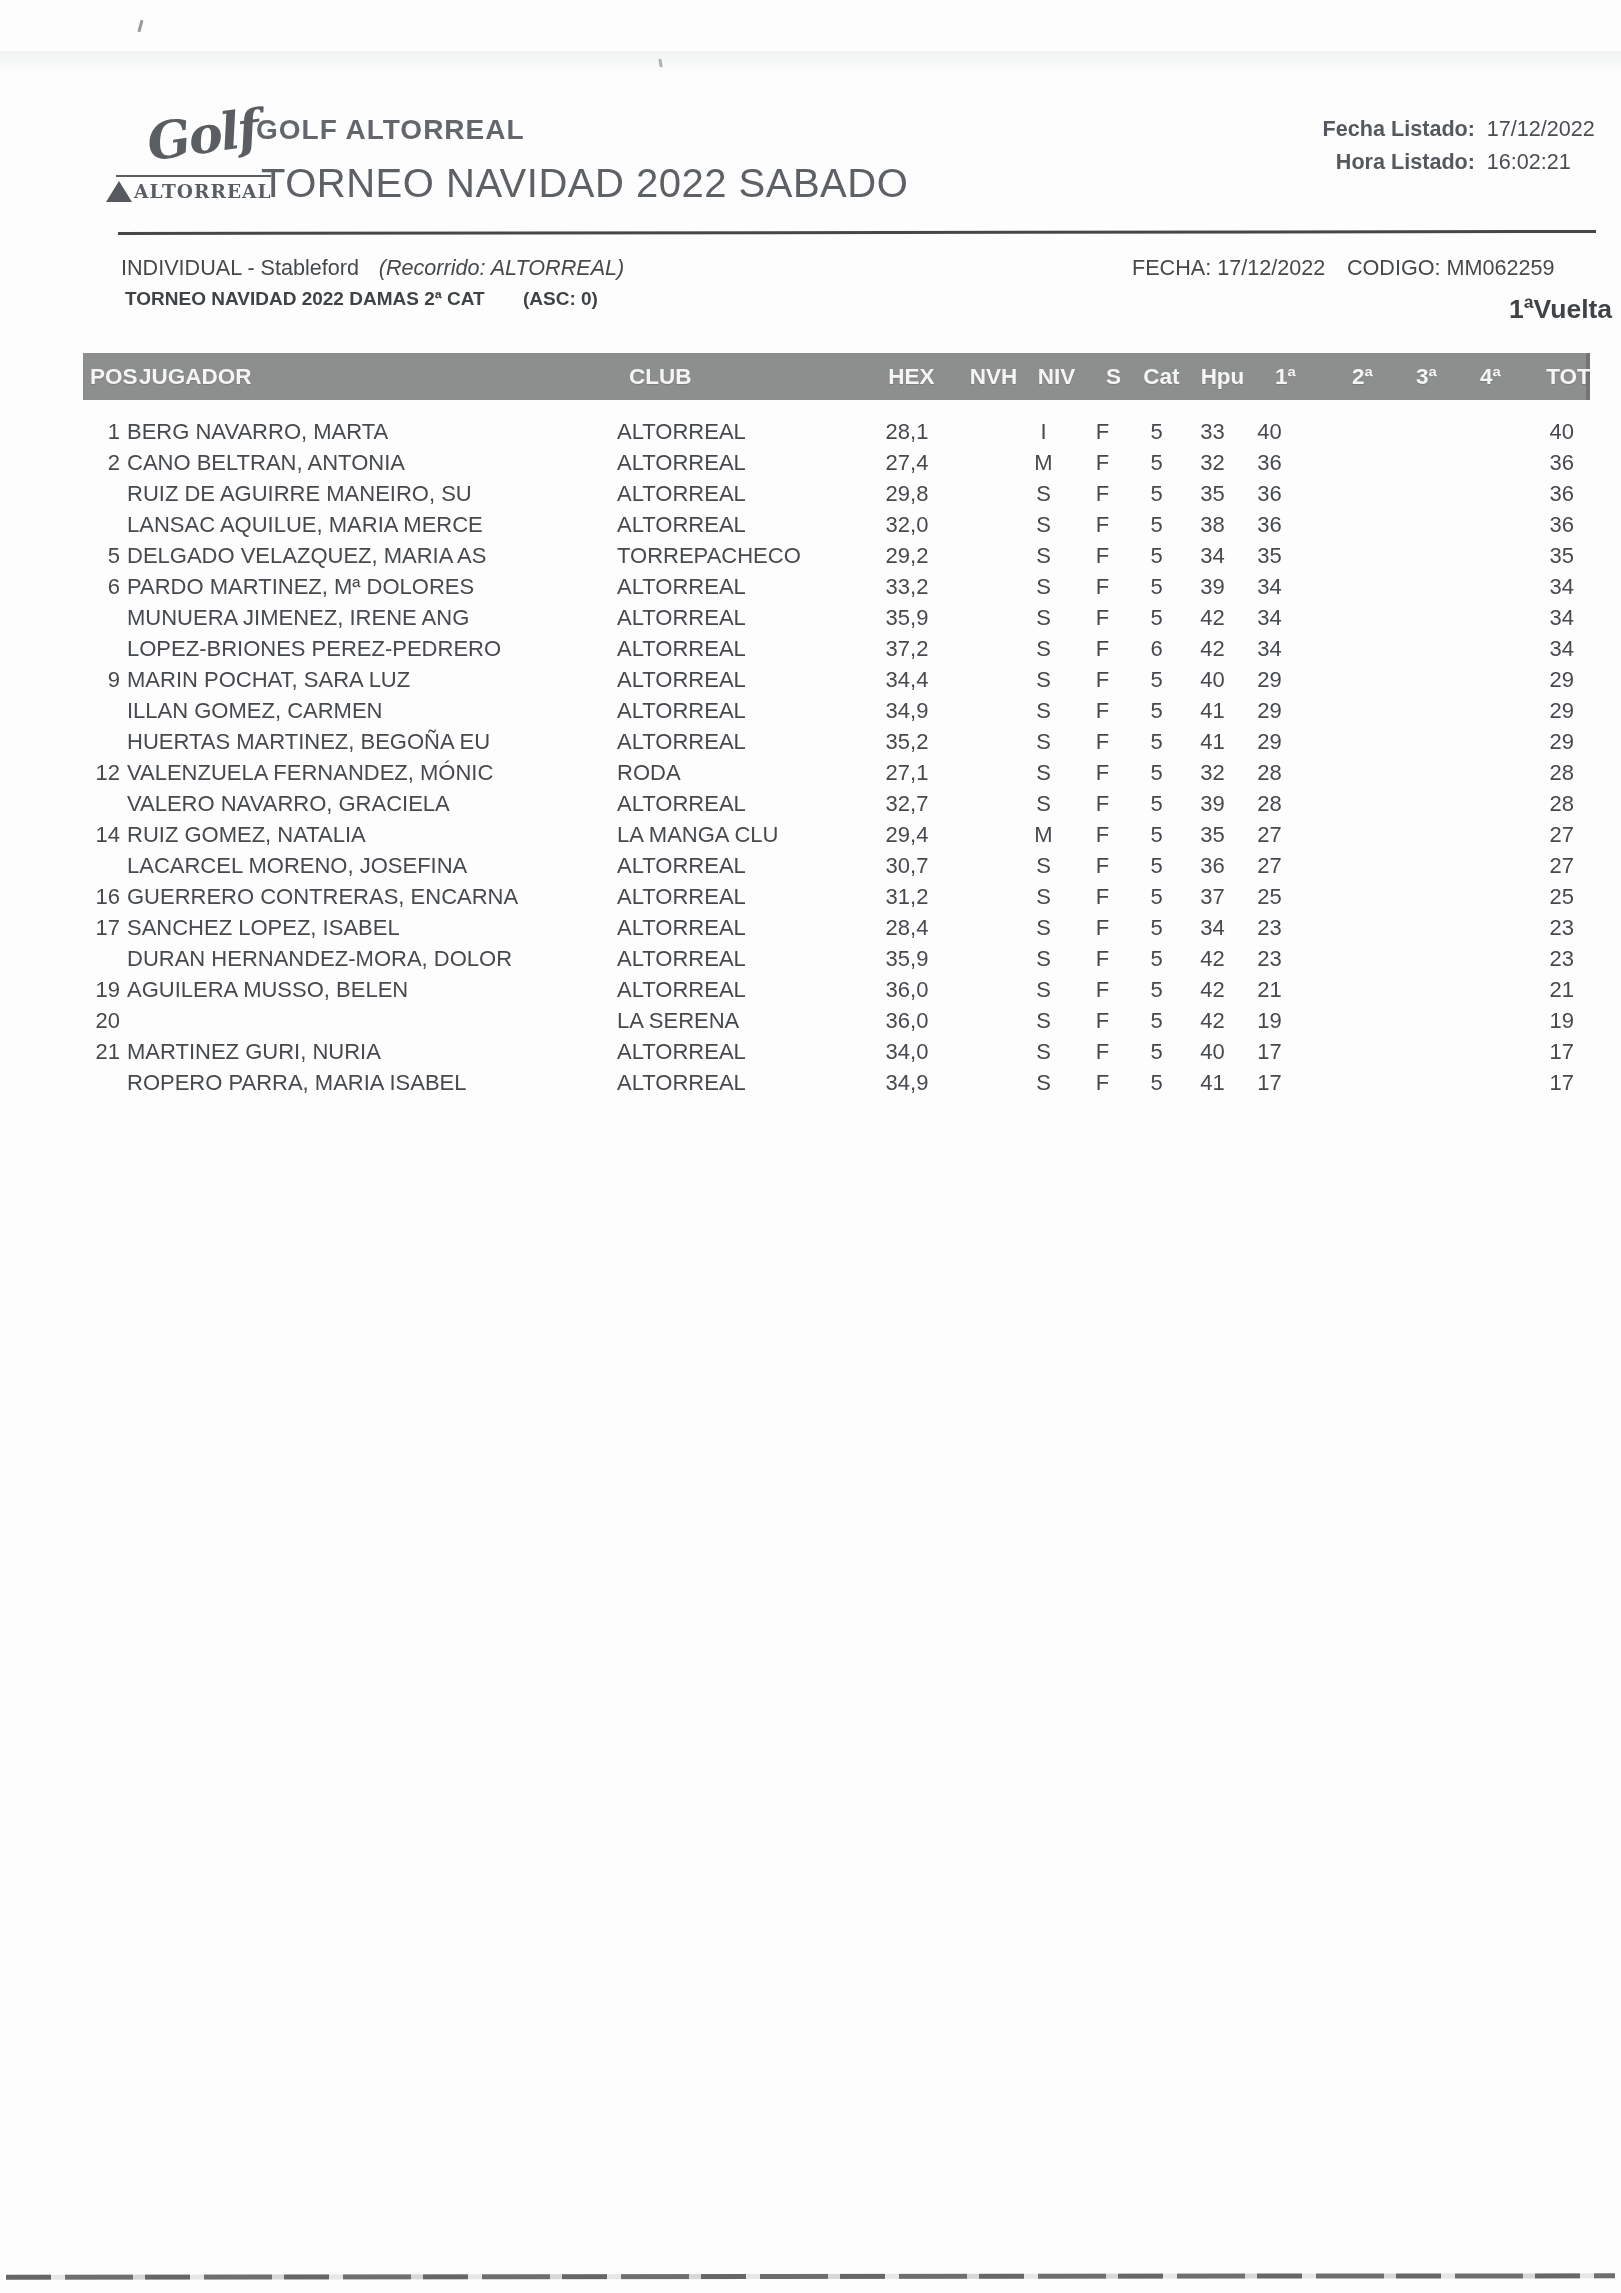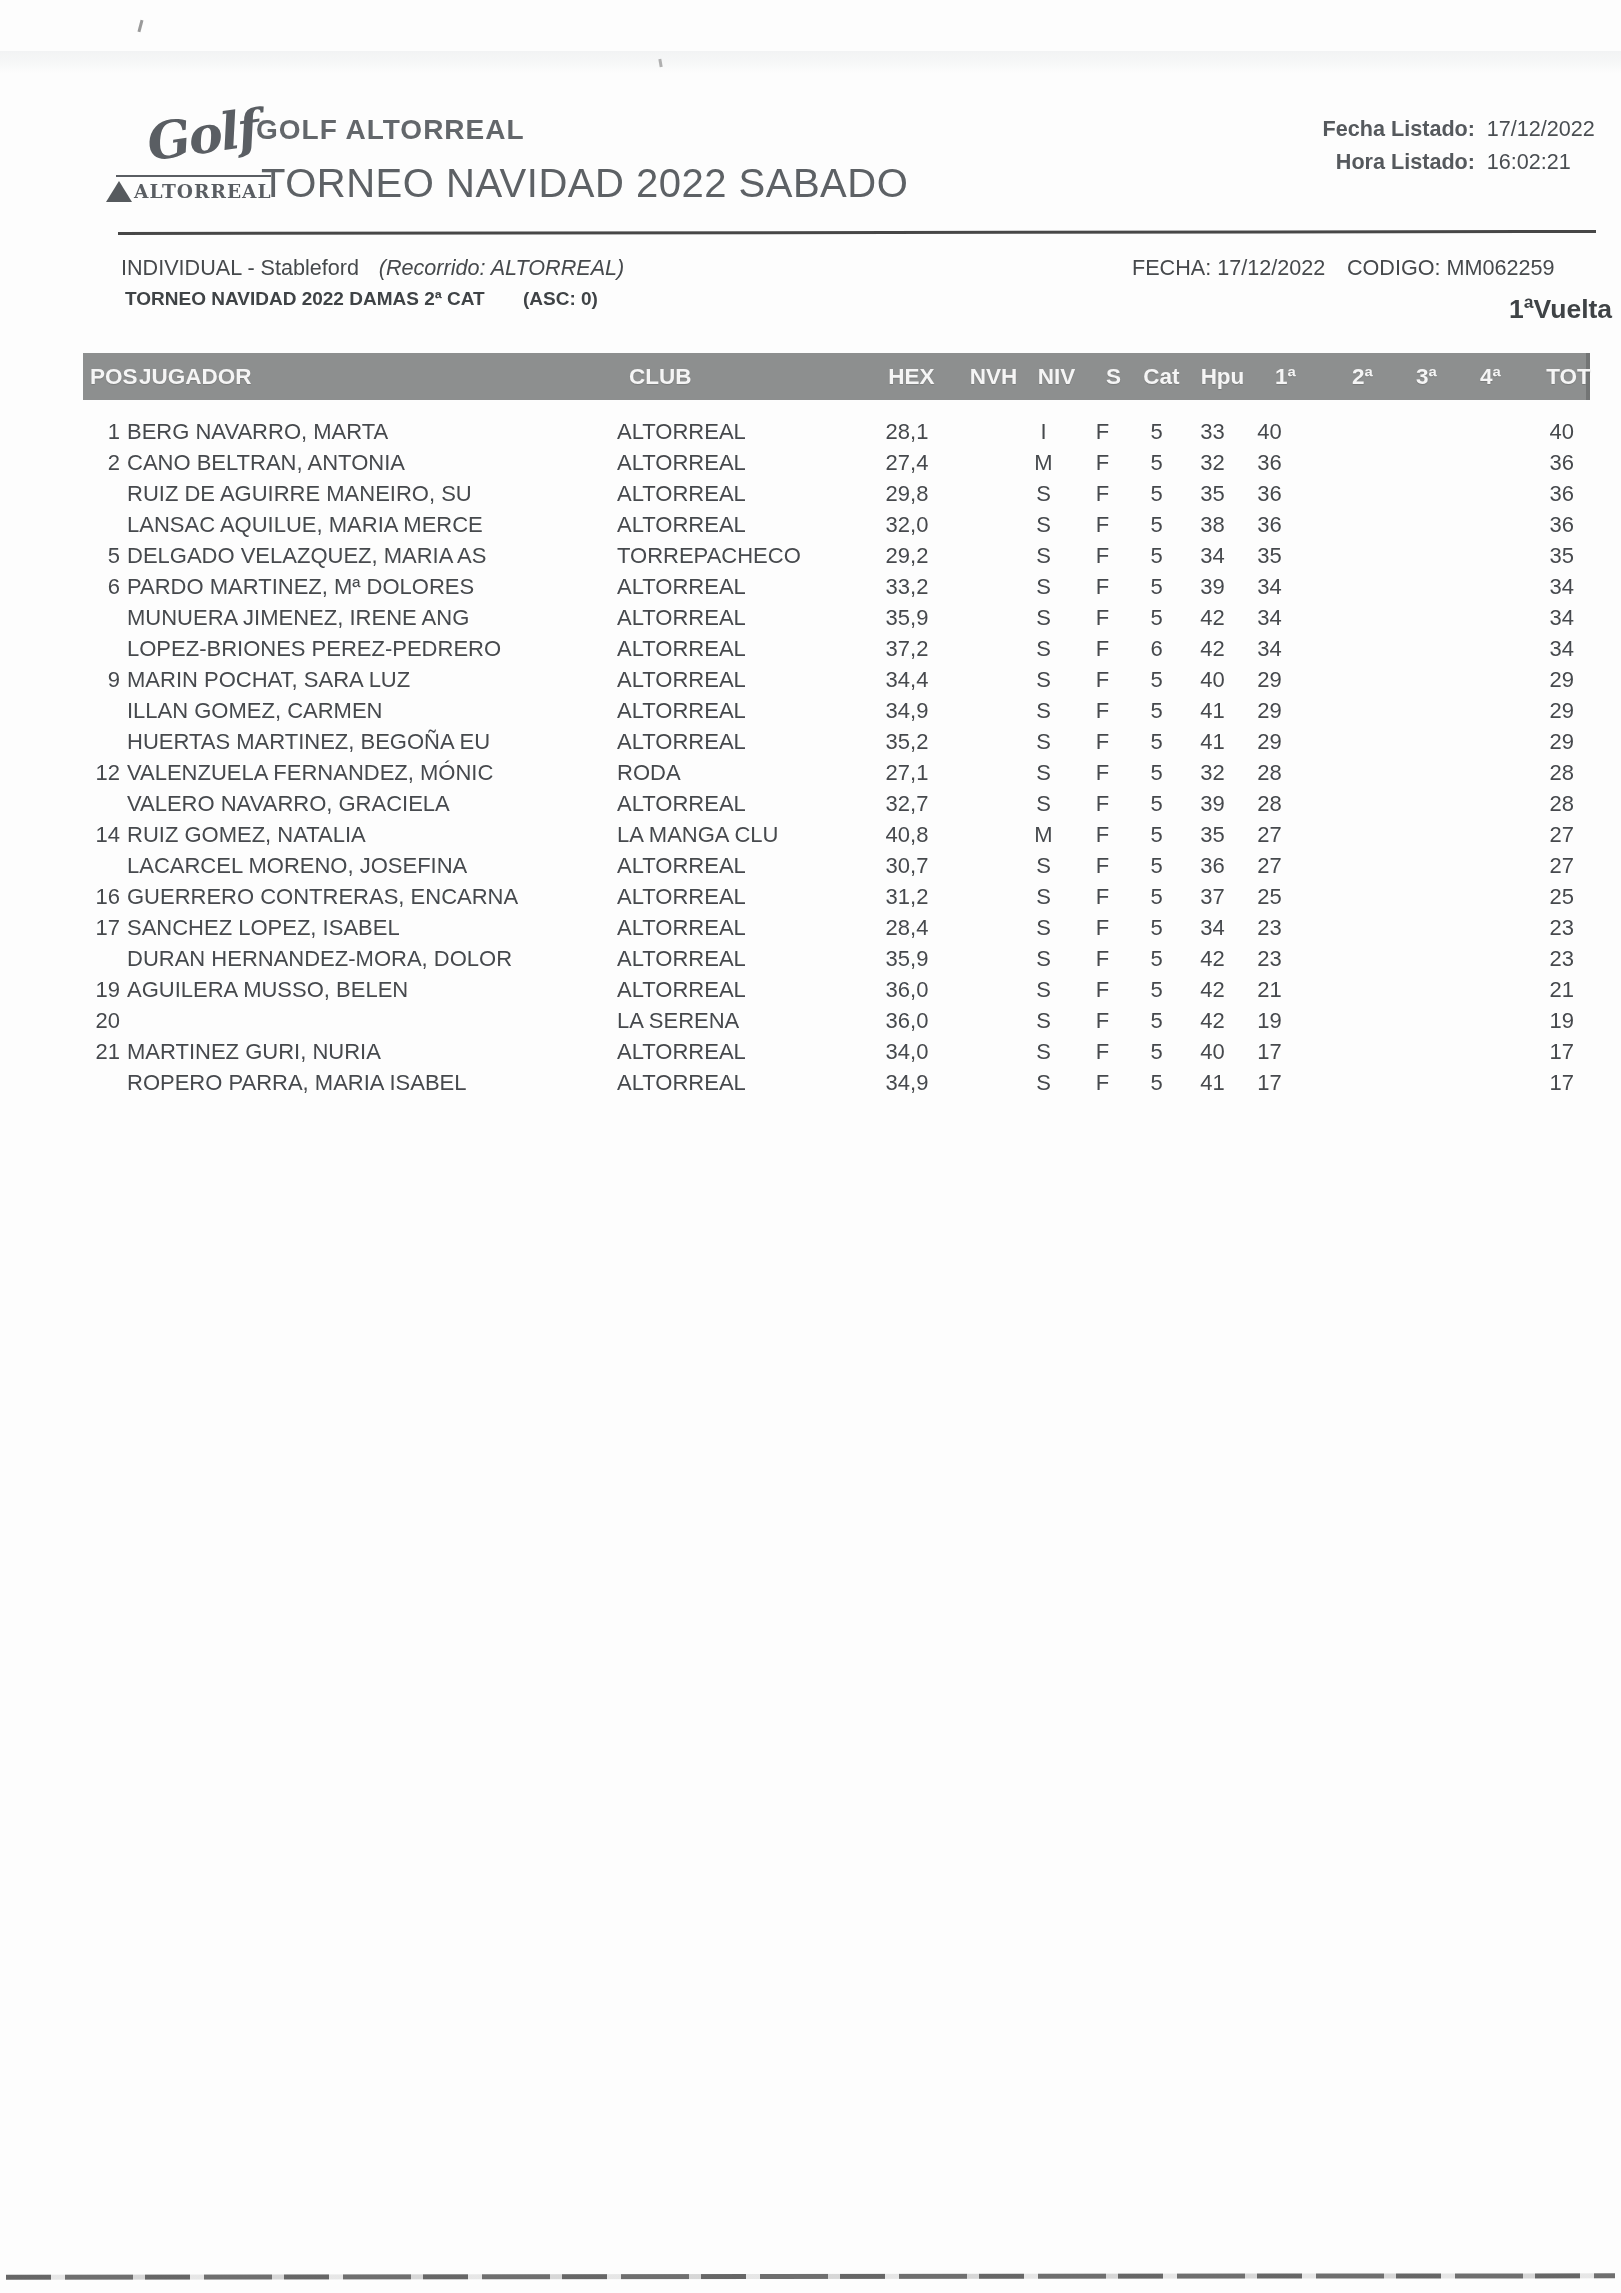--- a/index.html
+++ b/index.html
@@ -304,21 +304,21 @@
       <span class="c-s">F</span>
       <span class="c-cat">5</span>
       <span class="c-hpu">39</span>
       <span class="c-r1">28</span>
       <span class="c-tot">28</span>
     </div>
       <div class="row">
       <span class="c-pos">14</span>
       <span class="c-name">RUIZ GOMEZ, NATALIA</span>
       <span class="c-club">LA MANGA CLU</span>
-      <span class="c-hex">40,8</span>
+      <span class="c-hex">29,4</span>
       <span class="c-niv">M</span>
       <span class="c-s">F</span>
       <span class="c-cat">5</span>
       <span class="c-hpu">35</span>
       <span class="c-r1">27</span>
       <span class="c-tot">27</span>
     </div>
       <div class="row">
       <span class="c-pos"></span>
       <span class="c-name">LACARCEL MORENO, JOSEFINA</span>

